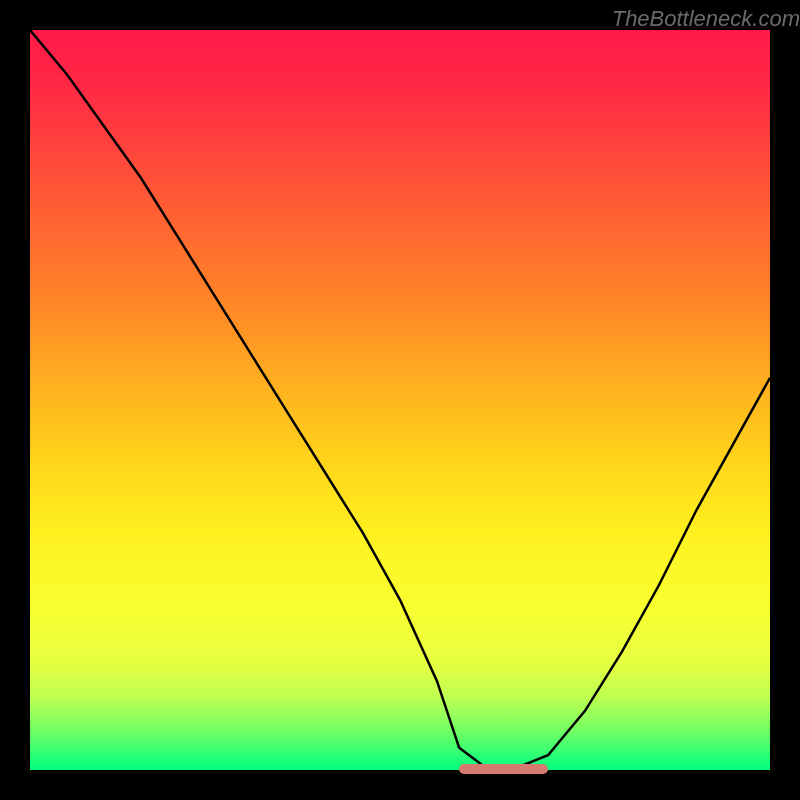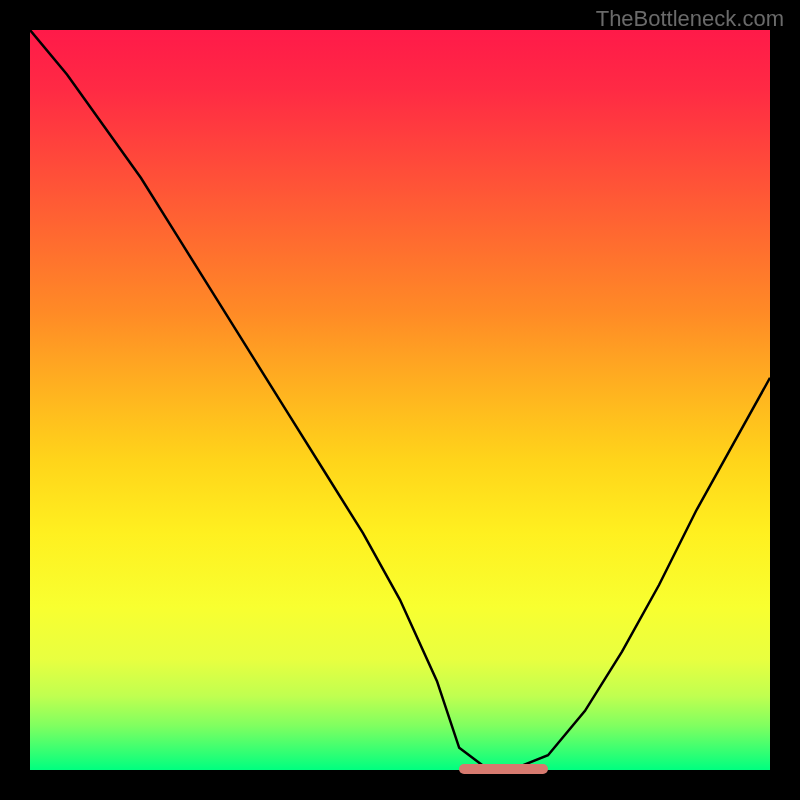--- a/index.html
+++ b/index.html
@@ -7,25 +7,26 @@
     padding: 0;
     width: 800px;
     height: 800px;
     background: #000;
     position: relative;
     font-family: Arial, sans-serif;
   }
   .watermark {
     position: absolute;
     top: 6px;
-    right: 16px;
+    right: 0;
     color: #6a6a6a;
     font-size: 22px;
     font-weight: 500;
     z-index: 10;
+    font-style: italic;
   }
   .plot-area {
     position: absolute;
     left: 30px;
     top: 30px;
     width: 740px;
     height: 740px;
     background: linear-gradient(to bottom,
       #ff1a49 0%,
       #ff2a44 8%,

